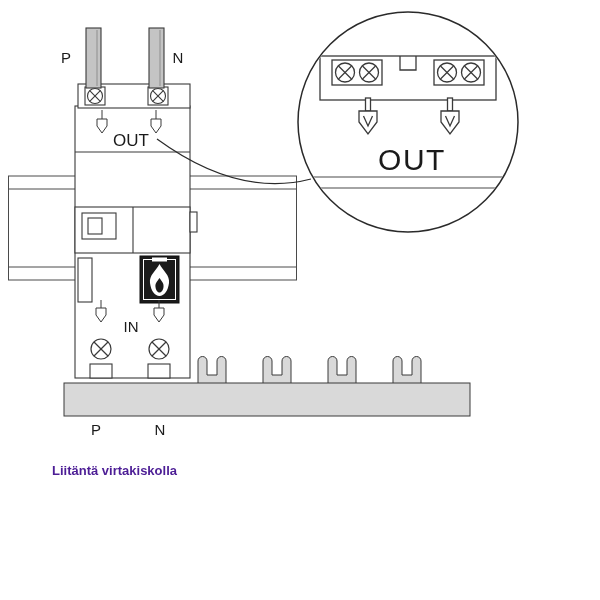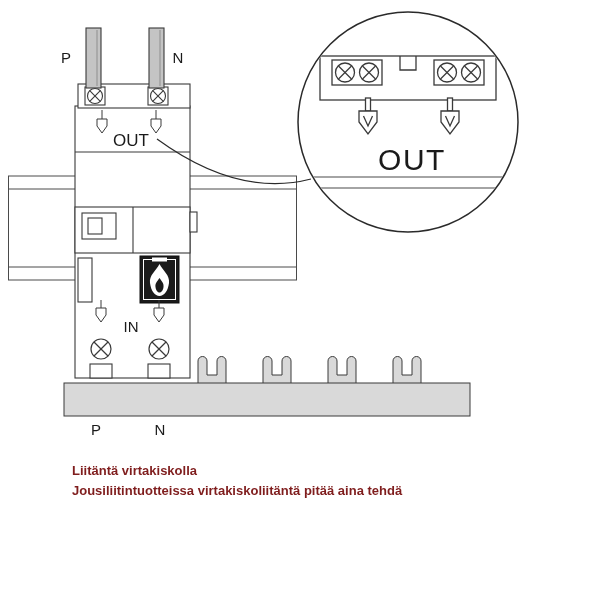--- a/index.html
+++ b/index.html
@@ -11,25 +11,25 @@
     overflow: hidden;
     font-family: "Liberation Sans", sans-serif;
   }
   svg { position: absolute; left: 0; top: 0; }
   svg text {
     font-family: "Liberation Sans", sans-serif;
     fill: #1a1a1a;
   }
   .caption {
     position: absolute;
-    left: 72px;
+    left: 52px;
     top: 461px;
     font-size: 13px;
     font-weight: bold;
-    color: #7f1d1d;
+    color: #4c1d95;
     line-height: 20px;
   }
   .caption p { margin: 0; }
 </style>
 </head>
 <body>
 
 <div class="canvas">
 
   <svg width="600" height="600" viewBox="0 0 600 600">
@@ -161,16 +161,15 @@
           <path d="M445.5,116 L450,126 L454.5,116" fill="none"></path>
         </g>
 
         <text x="412" y="170" text-anchor="middle" font-size="30" letter-spacing="1.5">OUT</text>
       </g>
     </g>
   </svg>
 
   <div class="caption">
     <p>Liitäntä virtakiskolla</p>
-    <p>Jousiliitintuotteissa virtakiskoliitäntä pitää aina tehdä</p>
   </div>
 
 </div>
 
 </body></html>

